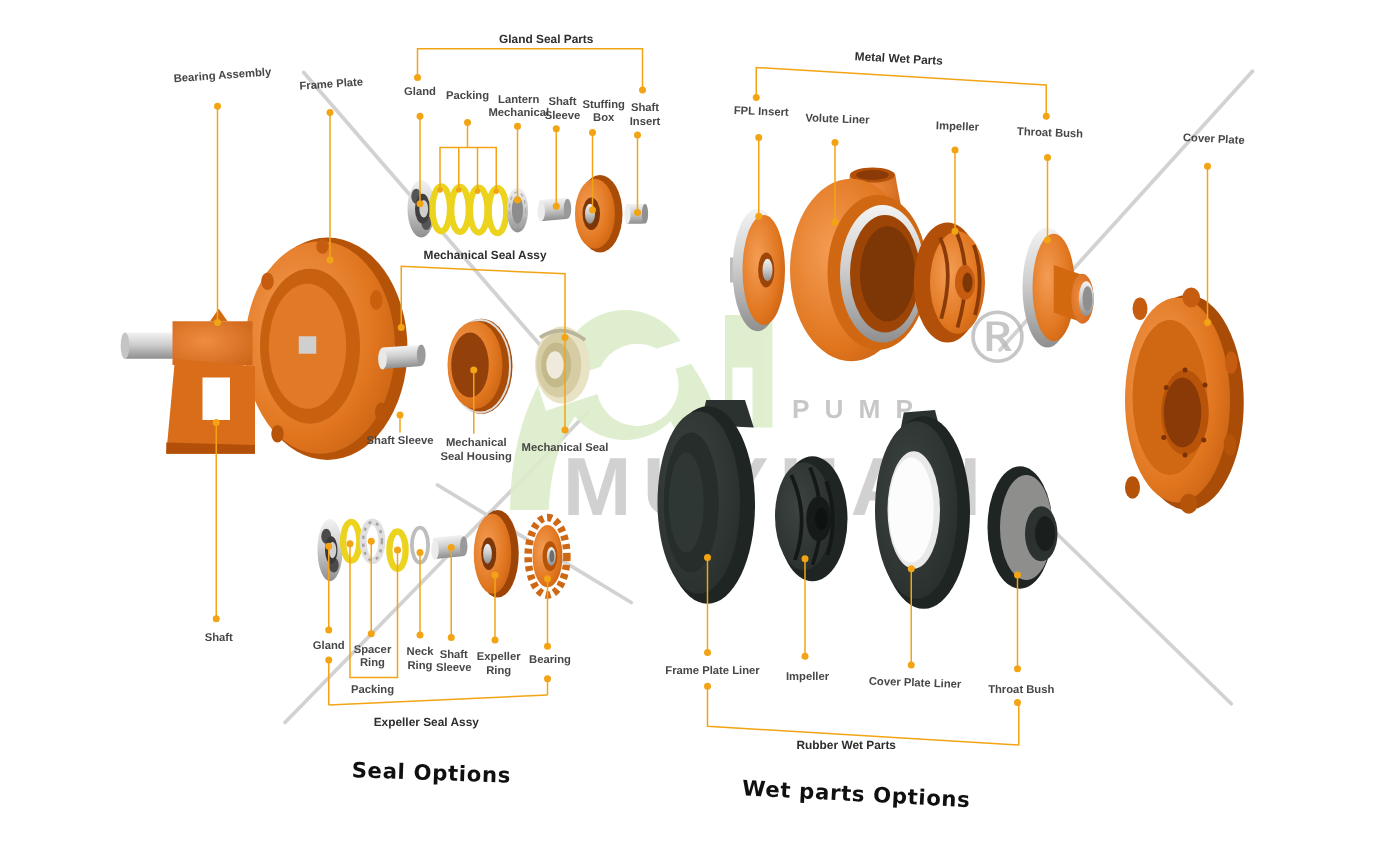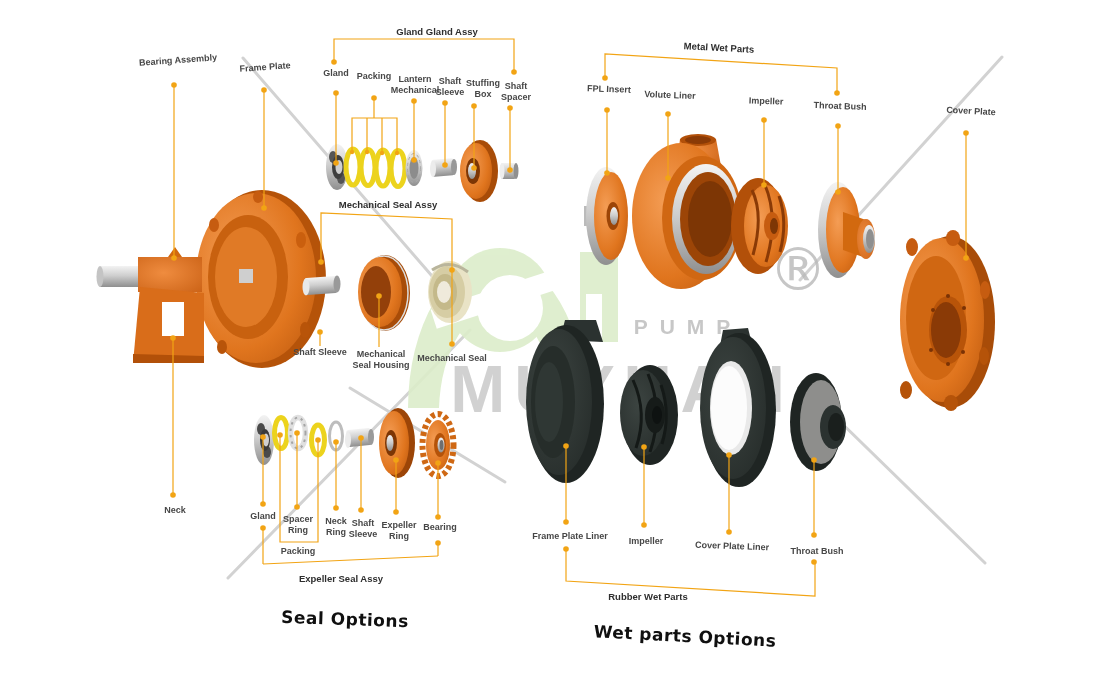--- a/index.html
+++ b/index.html
@@ -362,29 +362,29 @@
     <circle cx="729" cy="455" r="2.8"></circle>
         <circle cx="729" cy="532" r="2.8"></circle>
     <circle cx="814" cy="460" r="2.8"></circle>
         <circle cx="814" cy="535" r="2.8"></circle>
         <circle cx="814" cy="562" r="2.8"></circle>
   </g>
 </svg>
 
 <div class="lbl tiltL" style="left:178px;top:55px">Bearing Assembly</div>
 <div class="lbl tiltL" style="left:265px;top:62px">Frame Plate</div>
-<div class="lbl" style="left:175px;top:505px">Neck</div>
-
-<div class="lbl title" style="left:437px;top:26px">Gland Gland Assy</div>
+<div class="lbl" style="left:175px;top:505px">Shaft</div>
+
+<div class="lbl title" style="left:437px;top:26px">Gland Seal Parts</div>
 <div class="lbl" style="left:336px;top:68px">Gland</div>
 <div class="lbl" style="left:374px;top:71px">Packing</div>
 <div class="lbl wrap" style="left:415px;top:74px;width:52px">Lantern Mechanical</div>
 <div class="lbl wrap" style="left:450px;top:76px;width:36px">Shaft Sleeve</div>
 <div class="lbl wrap" style="left:483px;top:78px;width:44px">Stuffing Box</div>
-<div class="lbl wrap" style="left:516px;top:81px;width:40px">Shaft Spacer</div>
+<div class="lbl wrap" style="left:516px;top:81px;width:40px">Shaft Insert</div>
 
 <div class="lbl title" style="left:388px;top:199px">Mechanical Seal Assy</div>
 <div class="lbl" style="left:320px;top:347px">Shaft Sleeve</div>
 <div class="lbl wrap" style="left:381px;top:349px;width:66px">Mechanical Seal Housing</div>
 <div class="lbl" style="left:452px;top:353px">Mechanical Seal</div>
 
 <div class="lbl" style="left:263px;top:511px">Gland</div>
 <div class="lbl wrap" style="left:298px;top:514px;width:44px">Spacer Ring</div>
 <div class="lbl" style="left:298px;top:546px">Packing</div>
 <div class="lbl wrap" style="left:336px;top:516px;width:32px">Neck Ring</div>
@@ -397,18 +397,18 @@
 <div class="lbl tiltR" style="left:609px;top:84px">FPL Insert</div>
 <div class="lbl tiltR" style="left:670px;top:90px">Volute Liner</div>
 <div class="lbl tiltR" style="left:766px;top:96px">Impeller</div>
 <div class="lbl tiltR" style="left:840px;top:101px">Throat Bush</div>
 <div class="lbl tiltR3" style="left:971px;top:106px">Cover Plate</div>
 
 <div class="lbl" style="left:570px;top:531px">Frame Plate Liner</div>
 <div class="lbl" style="left:646px;top:536px">Impeller</div>
 <div class="lbl tiltR" style="left:732px;top:541px">Cover Plate Liner</div>
 <div class="lbl" style="left:817px;top:546px">Throat Bush</div>
-<div class="lbl title" style="left:648px;top:591px">Rubber Wet Parts</div>
+<div class="lbl title" style="left:677px;top:591px">Rubber Wet Parts</div>
 
 <div class="caption" style="left:345px;top:610px">Seal Options</div>
 <div class="caption c2" style="left:685px;top:627px">Wet parts Options</div>
 
 </div>
 
 </body></html>

